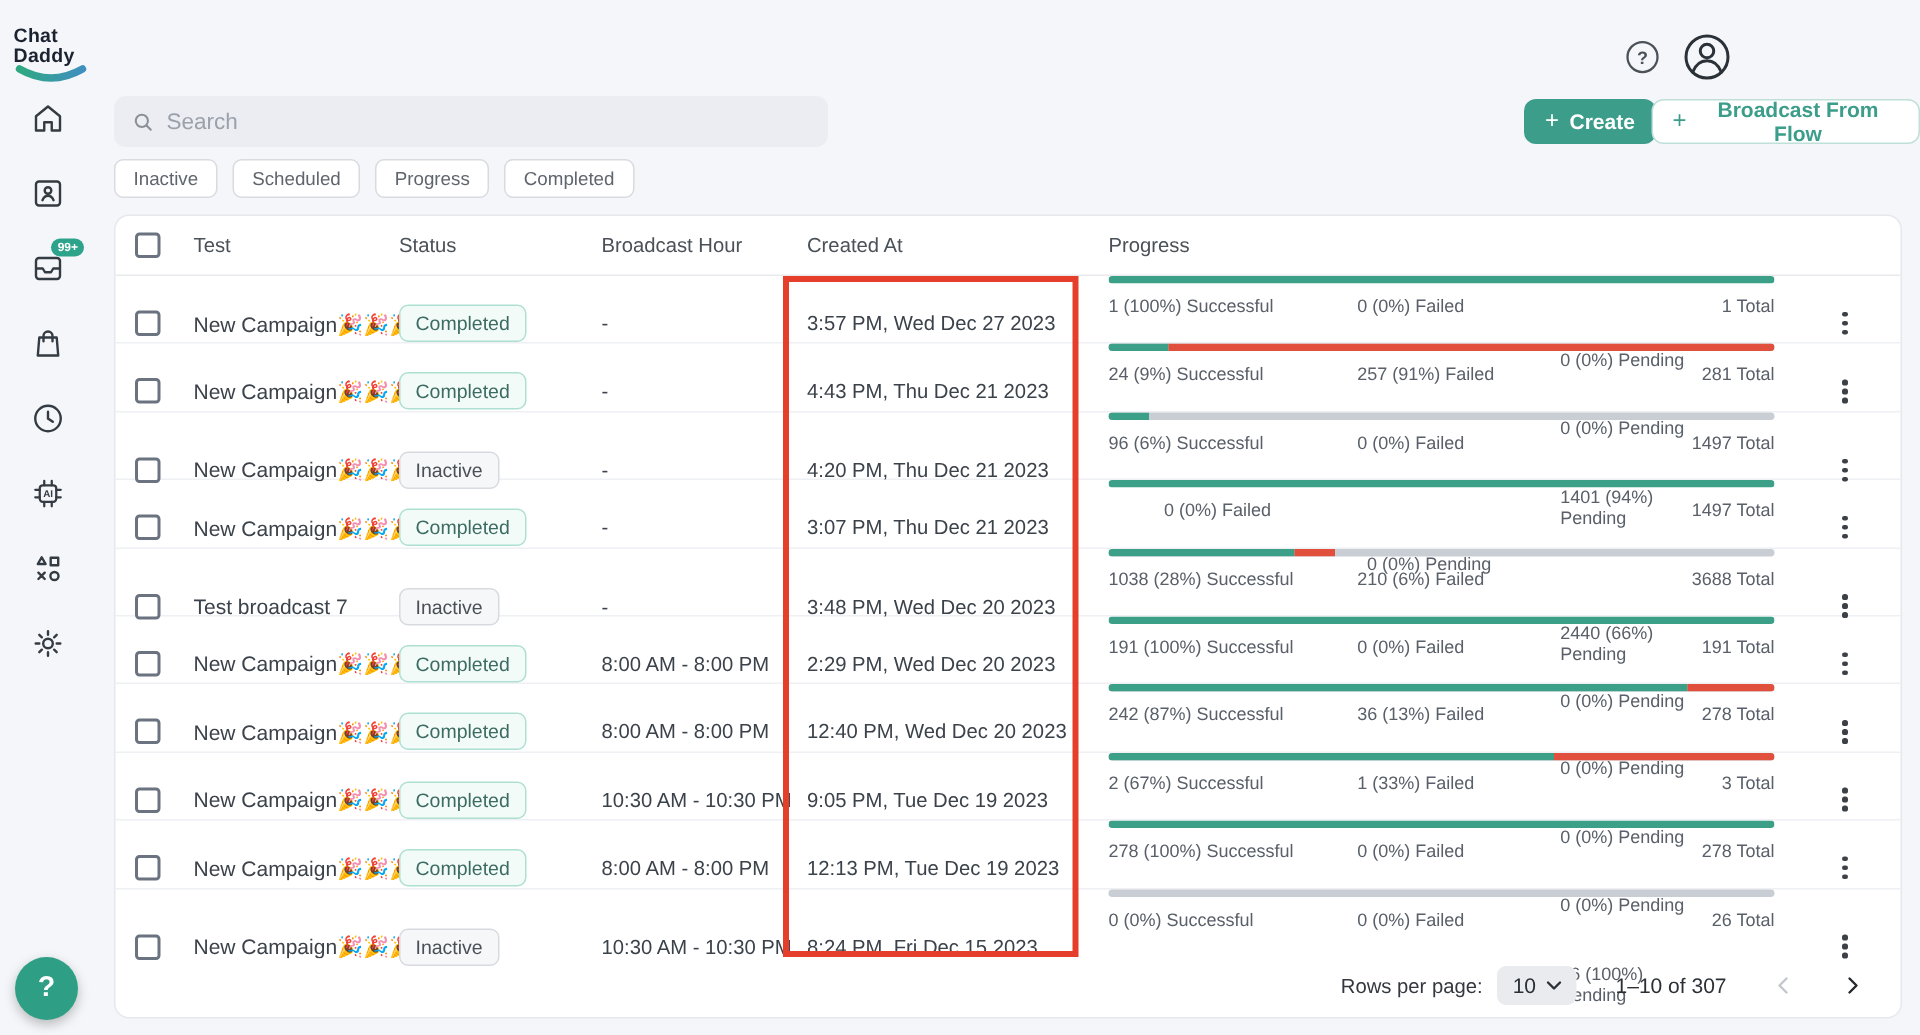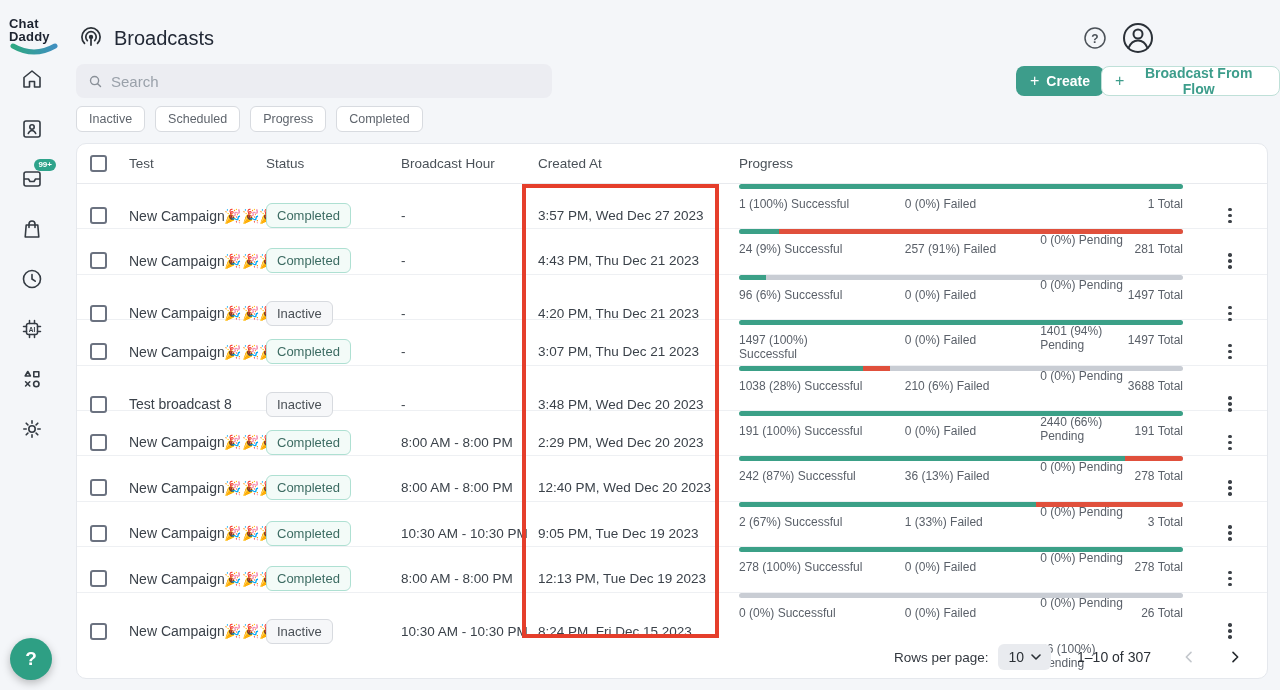--- a/index.html
+++ b/index.html
@@ -99,31 +99,20 @@
     <svg width="50" height="14" viewBox="0 0 50 14">
       <defs>
           <linearGradient id="smile" x1="0" y1="0" x2="1" y2="0">
         <stop offset="0" stop-color="#2fa882"></stop>
             <stop offset="1" stop-color="#3f8fbf"></stop>
       </linearGradient>
         </defs>
       <path d="M4 3 Q25 15 46 3" fill="none" stroke="url(#smile)" stroke-width="5" stroke-linecap="round"></path>
     </svg>
   </div>
-  <div class="title-group">
-    <span>
-      <svg width="26" height="26" viewBox="0 0 24 24" fill="none" stroke="#2b3138" stroke-width="1.6" stroke-linecap="round">
-        <circle cx="12" cy="11" r="2" fill="#2b3138" stroke="none"></circle>
-        <path d="M12 13v5.5"></path>
-        <path d="M8.6 14.4a4.8 4.8 0 1 1 6.8 0"></path>
-        <path d="M6 17a8.4 8.4 0 1 1 12 0"></path>
-      </svg>
-    </span>
-    <span class="page-title">Broadcasts</span>
-  </div>
   <div class="topbar-right">
     <button class="icon-btn">
       <svg width="24" height="24" viewBox="0 0 24 24" fill="none">
         <circle cx="12" cy="12" r="10" stroke="#4b5158" stroke-width="1.5"></circle>
         <text x="12" y="16.5" text-anchor="middle" font-size="12" font-weight="600" fill="#4b5158" font-family="Liberation Sans, sans-serif">?</text>
       </svg>
     </button>
     <button class="icon-btn">
       <svg width="34" height="34" viewBox="0 0 34 34" fill="none" stroke="#2b3138" stroke-width="2">
         <circle cx="17" cy="17" r="14"></circle>
@@ -332,40 +321,39 @@
     <div class="cell-name">New Campaign🎉🎉🎉</div>
     <div><span class="badge completed">Completed</span></div>
     <div>-</div>
     <div>3:07 PM, Thu Dec 21 2023</div>
     <div class="cell-progress">
       <div class="pbar">
         <div class="seg-success" style="width: 100%;"></div>
         <div class="seg-failed" style="width: 0%;"></div>
       </div>
       <div class="pstats">
-        <span class="st-succ">1497 (100%) Successful</span>
         <span class="st-fail">0 (0%) Failed</span>
         <span class="st-pend">0 (0%) Pending</span>
         <span class="st-total">1497 Total</span>
       </div>
     </div>
     <div class="cell-kebab">
       <div class="kebab">
             <i></i>
             <i></i>
             <i></i>
           </div>
     </div>
   </div>
 
   <div class="grid-row trow">
     <div class="cell-check">
           <div class="checkbox"></div>
         </div>
-    <div class="cell-name">Test broadcast 8</div>
+    <div class="cell-name">Test broadcast 7</div>
     <div><span class="badge inactive">Inactive</span></div>
     <div>-</div>
     <div>3:48 PM, Wed Dec 20 2023</div>
     <div class="cell-progress">
       <div class="pbar">
         <div class="seg-success" style="width: 28%;"></div>
         <div class="seg-failed" style="width: 6%;"></div>
       </div>
       <div class="pstats">
         <span class="st-succ">1038 (28%) Successful</span>

